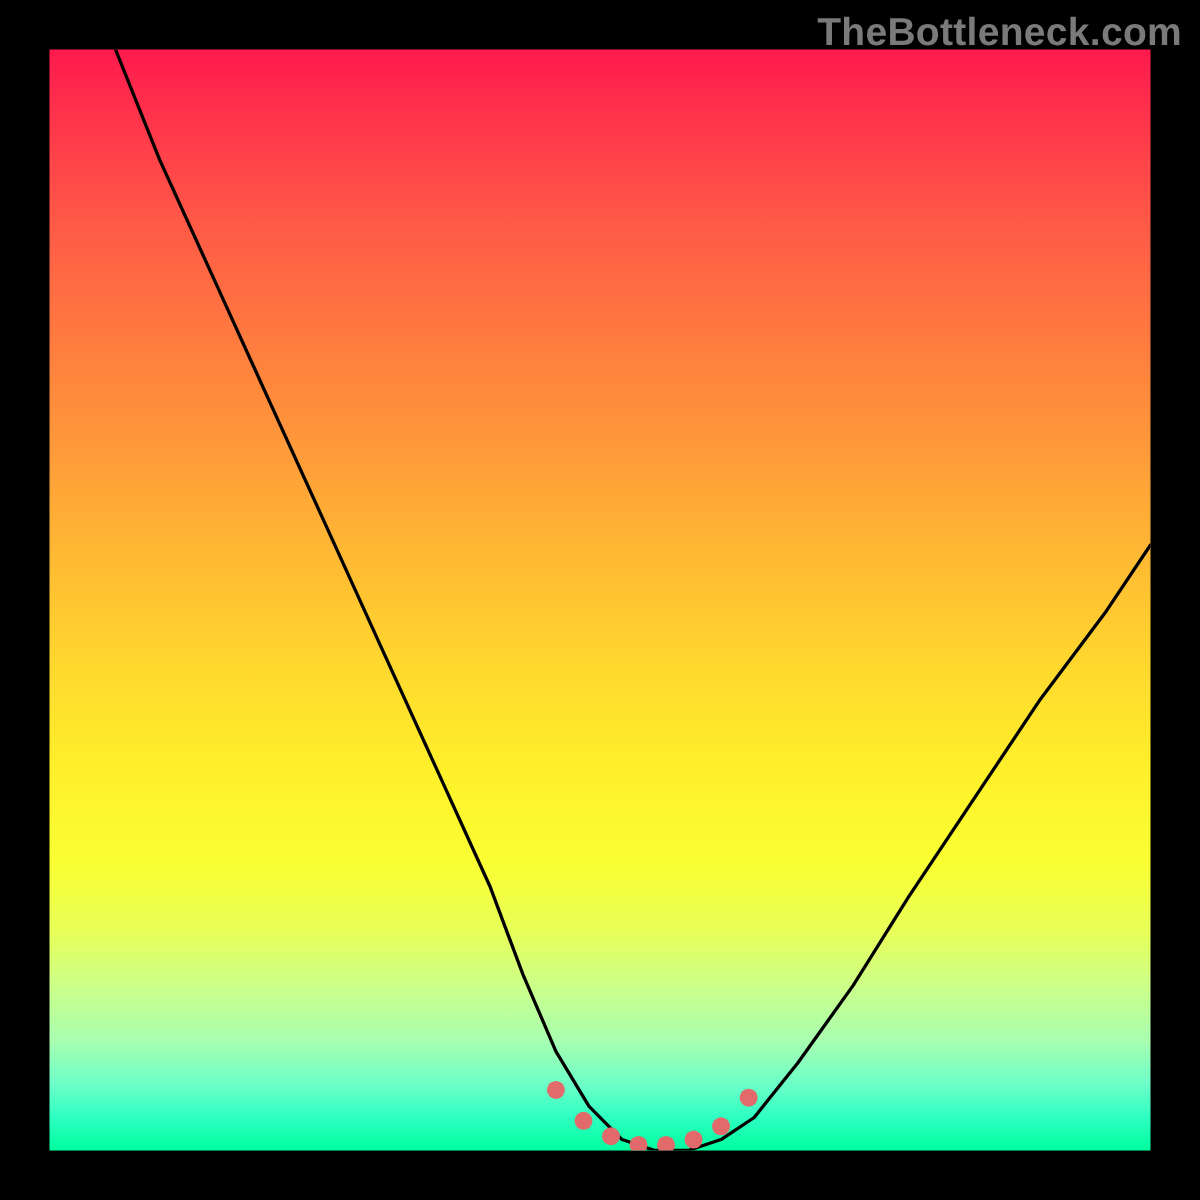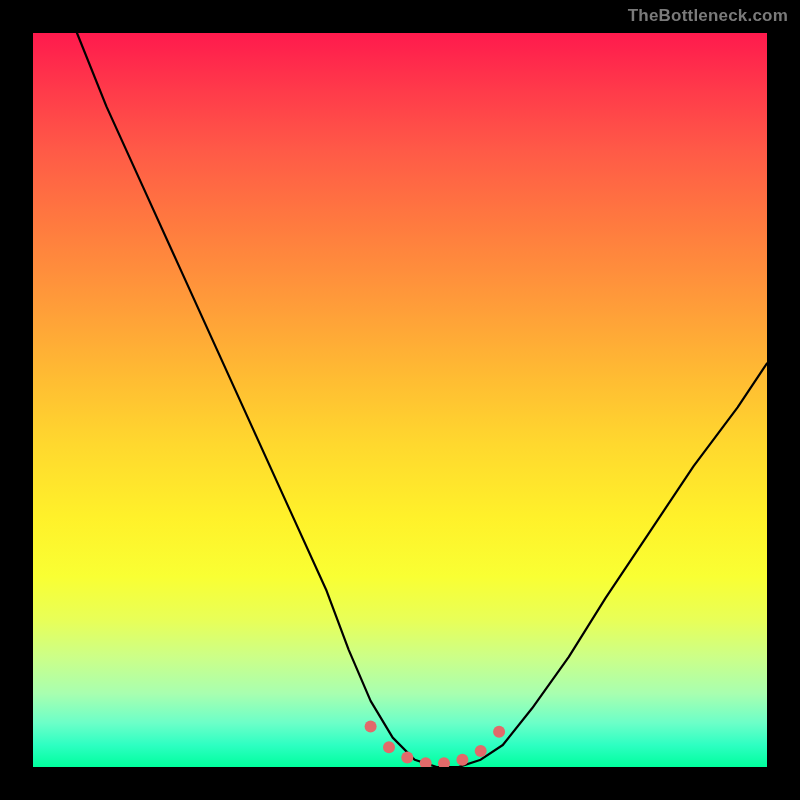--- a/index.html
+++ b/index.html
@@ -41,21 +41,21 @@
       #6cffc8 94%,
       #2effc2 97%,
       #00ff9d 100%
     );
   }
   .watermark {
     position: absolute;
     top: 6px;
     right: 12px;
     color: #7a7a7a;
-    font-size: 17px;
+    font-size: 26px;
     font-weight: 600;
     letter-spacing: 0.2px;
     user-select: none;
     text-align: center;
   }
   svg.curve {
     position: absolute;
     top: 0;
     left: 0;
     width: 734px;

